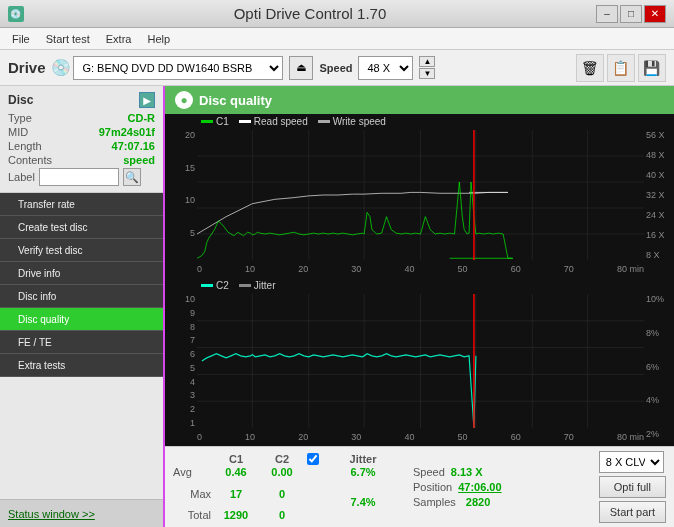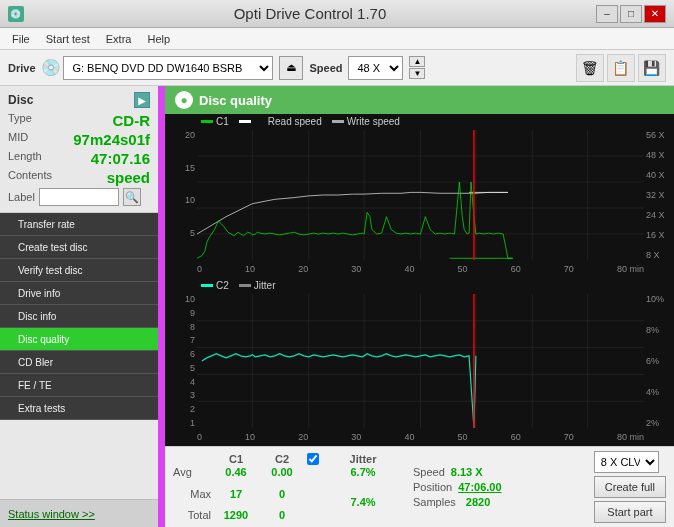--- a/index.html
+++ b/index.html
@@ -12,42 +12,42 @@
     .titlebar-controls { display: flex; gap: 2px; }
     .titlebar-btn { width: 22px; height: 18px; background: #ddd; border: 1px solid #999; cursor: pointer; display: flex; align-items: center; justify-content: center; font-size: 10px; color: #333; }
     .titlebar-btn.close { background: #c00; color: white; }
 
     
     .menubar { background: #f5f5f5; height: 22px; display: flex; align-items: center; padding: 0 4px; border-bottom: 1px solid #ccc; }
     .menubar-item { padding: 2px 8px; cursor: pointer; color: #333; font-size: 11px; }
 
     
     .drivebar { background: #f0f0f0; height: 36px; display: flex; align-items: center; padding: 0 8px; border-bottom: 1px solid #ccc; gap: 6px; }
-    .drive-label { font-size: 11px; color: #333; font-weight: bold; }
+    .drive-label { font-size: 15px; color: #333; font-weight: bold; }
     .drive-select-wrap { display: flex; align-items: center; gap: 2px; }
     .drive-select { height: 24px; font-size: 11px; border: 1px solid #999; background: white; padding: 0 4px; width: 210px; }
     .eject-btn { width: 24px; height: 24px; background: #e8e8e8; border: 1px solid #999; cursor: pointer; display: flex; align-items: center; justify-content: center; }
     .speed-label { font-size: 11px; color: #333; font-weight: bold; }
     .speed-select { height: 24px; font-size: 11px; border: 1px solid #999; background: white; padding: 0 4px; width: 55px; }
     .speed-arrow { width: 16px; height: 11px; background: #e8e8e8; border: 1px solid #999; cursor: pointer; display: flex; align-items: center; justify-content: center; font-size: 8px; }
     .toolbar-icons { display: flex; gap: 3px; margin-left: auto; }
     .toolbar-icon-btn { width: 28px; height: 28px; background: #e8e8e8; border: 1px solid #ccc; cursor: pointer; display: flex; align-items: center; justify-content: center; font-size: 14px; }
 
     
     .main { display: flex; height: calc(527px - 28px - 22px - 36px); }
 
     
-    .left-panel { width: 165px; background: #e8e8e8; border-right: 7px solid #d946ef; display: flex; flex-direction: column; }
+    .left-panel { width: 165px; background: #e8e8e8; border-right: 2px solid #d946ef; display: flex; flex-direction: column; }
     .disc-section { padding: 6px 8px; border-bottom: 1px solid #ccc; }
     .disc-header { display: flex; align-items: center; justify-content: space-between; margin-bottom: 4px; }
     .disc-title { font-weight: bold; font-size: 12px; color: #333; }
     .disc-arrow { width: 16px; height: 16px; background: #5a9; border: 1px solid #48a; cursor: pointer; display: flex; align-items: center; justify-content: center; color: white; font-size: 10px; }
     .disc-row { display: flex; justify-content: space-between; margin-bottom: 2px; }
     .disc-key { color: #555; font-size: 11px; }
-    .disc-value { color: #00aa00; font-size: 15px; font-weight: bold; }
+    .disc-value { color: #00aa00; font-size: 11px; font-weight: bold; }
     .disc-label-row { display: flex; align-items: center; gap: 4px; margin-top: 2px; }
     .disc-label-input { width: 80px; height: 18px; border: 1px solid #999; background: white; font-size: 10px; }
     .disc-label-icon { width: 18px; height: 18px; background: #e0e0e0; border: 1px solid #999; cursor: pointer; display: flex; align-items: center; justify-content: center; font-size: 11px; }
 
     
     .sidebar-menu { display: flex; flex-direction: column; flex: 1; }
     .sidebar-item { height: 23px; display: flex; align-items: center; padding: 0 18px; cursor: pointer; color: #eee; font-size: 10px; gap: 6px; background: #3a3a3a; border-bottom: 1px solid #555; }
     .sidebar-item.active { background: #2ecc2e; color: white; }
 
     
@@ -163,23 +163,20 @@
       <div class="sidebar-item">
         <span>Drive info</span>
       </div>
       <div class="sidebar-item">
         <span>Disc info</span>
       </div>
       <div class="sidebar-item active">
         <span>Disc quality</span>
       </div>
       <div class="sidebar-item">
-        <span>CD Bler</span>
-      </div>
-      <div class="sidebar-item">
         <span>FE / TE</span>
       </div>
       <div class="sidebar-item">
         <span>Extra tests</span>
       </div>
     </div>
 
     <div class="status-window-bar">
       <span class="status-window-text">Status window &gt;&gt;</span>
     </div>
@@ -193,21 +190,21 @@
       <span class="dq-title">Disc quality</span>
     </div>
 
     <div style="flex:1; background:#111; position:relative;" class="chart-top chart-wrap">
 
       <div style="position:absolute; top:2px; left:36px; right:30px; display:flex; align-items:center; gap:10px; z-index:2;">
         <div style="display:flex;align-items:center;gap:3px;">
           <div style="width:12px;height:3px;background:#00cc00;"></div>
           <span style="color:#ccc;font-size:10px;">C1</span>
         </div>
-        <div style="display:flex;align-items:center;gap:17px;">
+        <div style="display:flex;align-items:center;gap:3px;">
           <div style="width:12px;height:3px;background:#fff;"></div>
           <span style="color:#ccc;font-size:10px;">Read speed</span>
         </div>
         <div style="display:flex;align-items:center;gap:3px;">
           <div style="width:12px;height:3px;background:#aaa;"></div>
           <span style="color:#ccc;font-size:10px;">Write speed</span>
         </div>
       </div>
 
       <div style="position:absolute;left:0;top:16px;bottom:18px;width:32px;display:flex;flex-direction:column;justify-content:space-between;padding:0 2px;">
@@ -281,21 +278,21 @@
         <span style="color:#888;font-size:9px;text-align:right;">8</span>
         <span style="color:#888;font-size:9px;text-align:right;">7</span>
         <span style="color:#888;font-size:9px;text-align:right;">6</span>
         <span style="color:#888;font-size:9px;text-align:right;">5</span>
         <span style="color:#888;font-size:9px;text-align:right;">4</span>
         <span style="color:#888;font-size:9px;text-align:right;">3</span>
         <span style="color:#888;font-size:9px;text-align:right;">2</span>
         <span style="color:#888;font-size:9px;text-align:right;">1</span>
       </div>
 
-      <div style="position:absolute;right:0;top:16px;bottom:18px;width:30px;display:flex;flex-direction:column;justify-content:space-between;padding:0 2px;">
+      <div style="position:absolute;right:0;top:16px;bottom:7px;width:30px;display:flex;flex-direction:column;justify-content:space-between;padding:0 2px;">
         <span style="color:#888;font-size:9px;">10%</span>
         <span style="color:#888;font-size:9px;">8%</span>
         <span style="color:#888;font-size:9px;">6%</span>
         <span style="color:#888;font-size:9px;">4%</span>
         <span style="color:#888;font-size:9px;">2%</span>
       </div>
 
       <svg style="position:absolute;left:32px;right:30px;top:16px;bottom:18px;width:calc(100% - 62px);height:calc(100% - 34px);" viewBox="0 0 460 130" preserveAspectRatio="none">
 
         <line x1="0" y1="26" x2="460" y2="26" stroke="#333" stroke-width="0.5"></line>
@@ -374,20 +371,20 @@
           </div>
         </div>
 
         <div style="display:flex;flex-direction:column;gap:3px;margin-left:auto;">
           <select class="speed-select2">
             <option>8 X CLV</option>
             <option>4 X CLV</option>
             <option>16 X CLV</option>
             <option>32 X CLV</option>
           </select>
-          <button class="start-btn">Create full</button>
+          <button class="start-btn">Opti full</button>
           <button class="start-btn">Start part</button>
         </div>
       </div>
     </div>
 
   </div>
 </div>
 
 </body></html>

